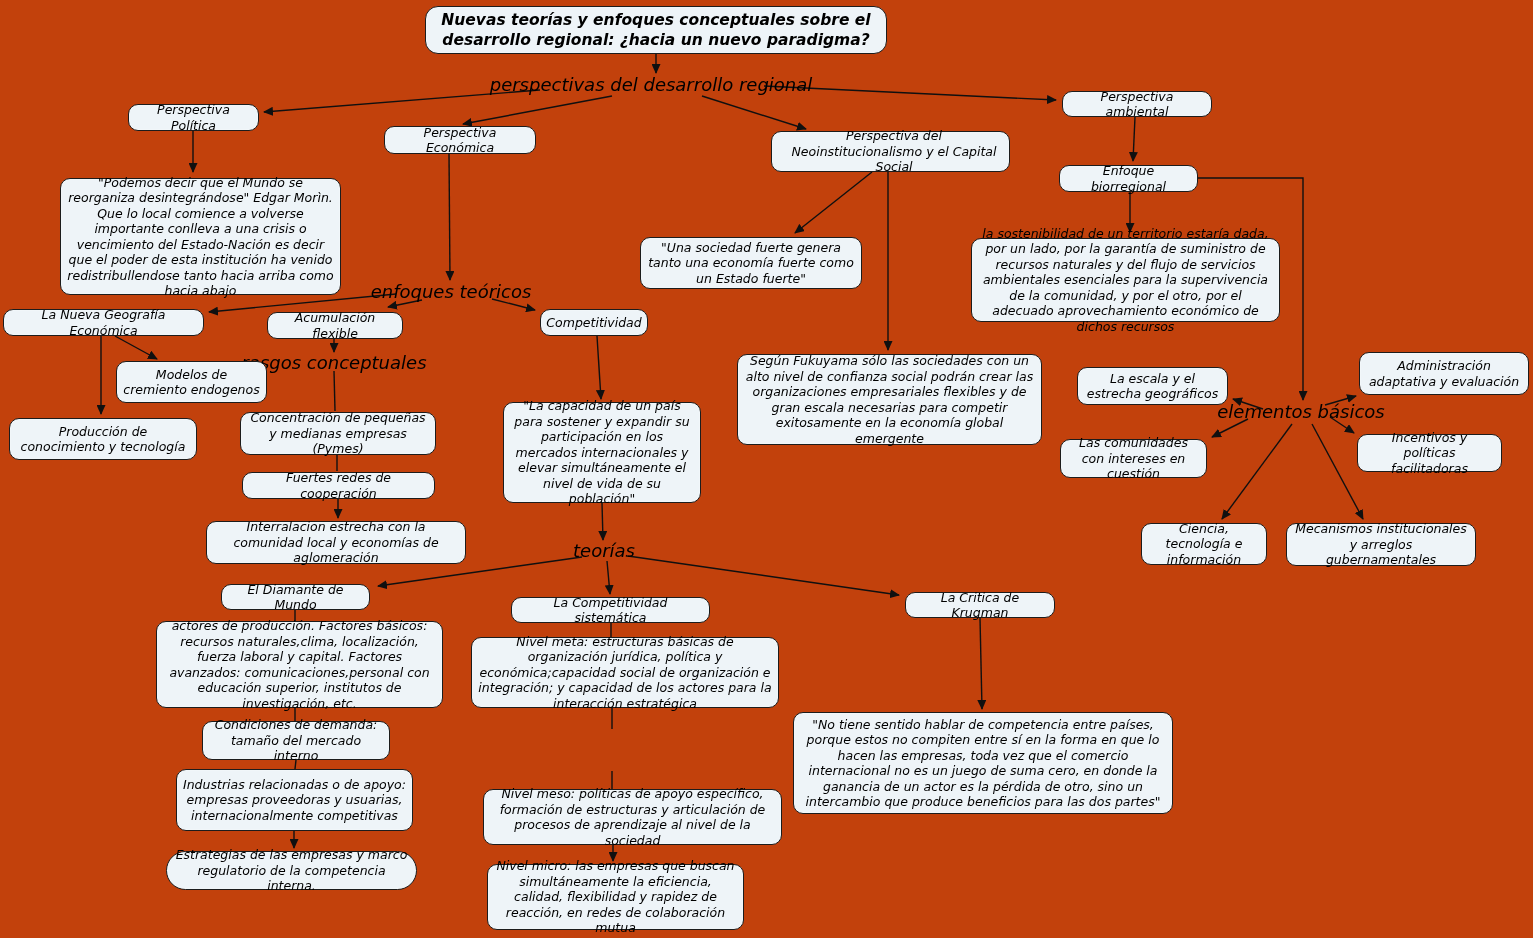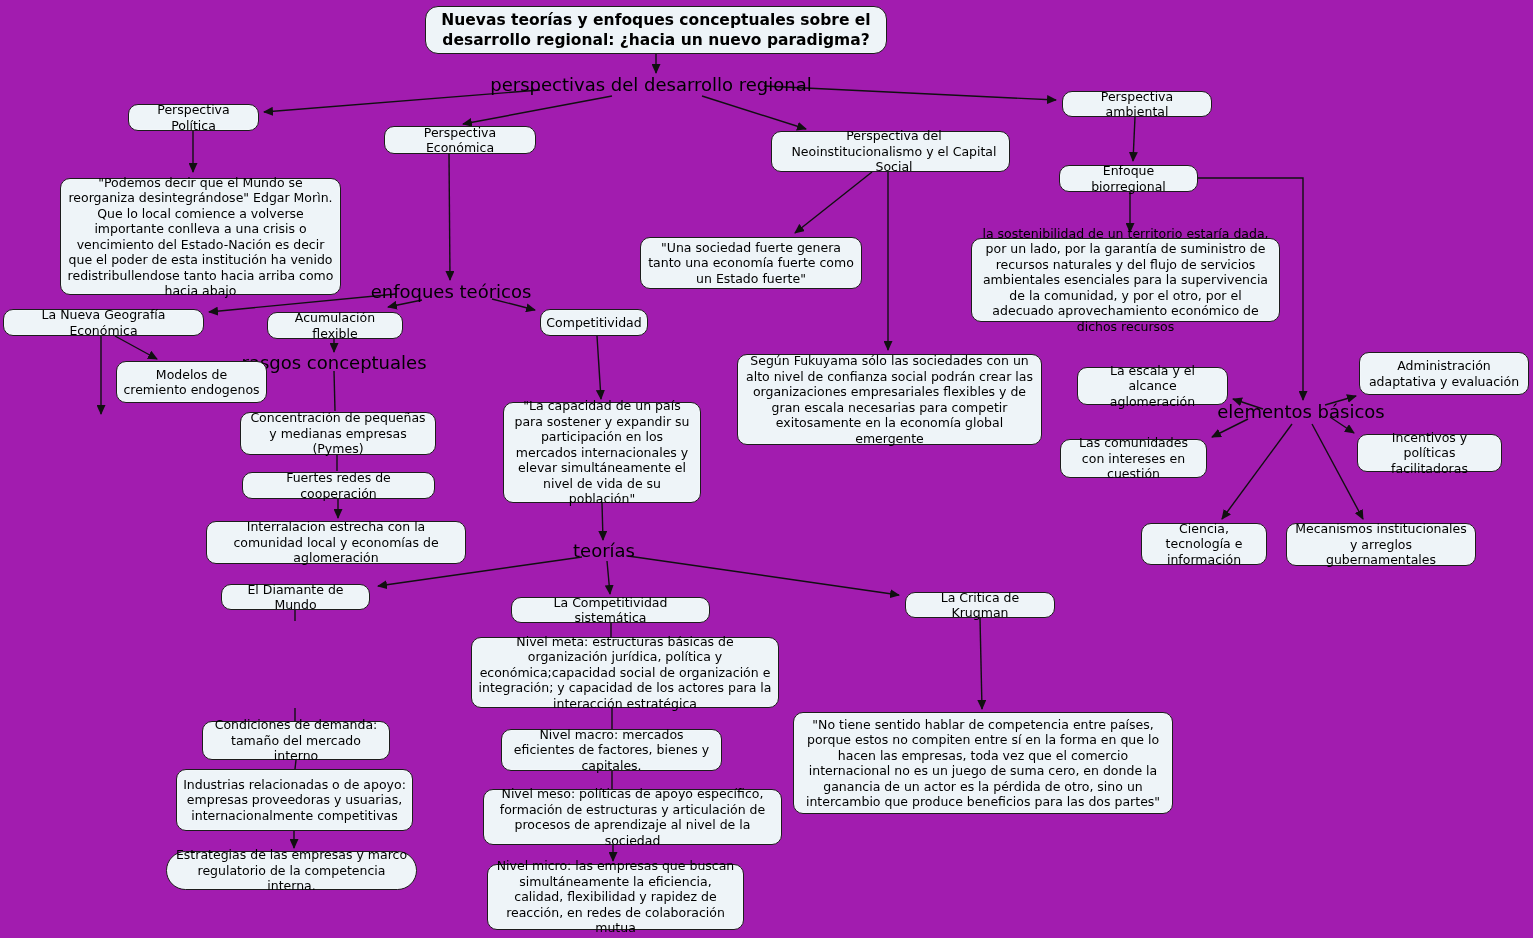--- a/index.html
+++ b/index.html
@@ -35,21 +35,21 @@
   }
   .node.label{
     background:transparent;
     white-space:nowrap;
     font-size:18px;
   }
 </style>
 </head>
 <body>
 
-<div id="stage" style="background: #a21caf;">
+<div id="stage" style="background: #c2410c; font-style: italic;">
     <svg width="1533" height="938" id="edges">
       <defs>
         <marker id="arrow" markerWidth="10" markerHeight="9" refX="9" refY="4.5" orient="auto" markerUnits="userSpaceOnUse">
           <path d="M0,0 L10,4.5 L0,9 z" fill="#101010"></path>
         </marker>
       </defs>
       <polyline points="656,52 656,73" fill="none" stroke="#101010" stroke-width="1.4" marker-end="url(#arrow)"></polyline>
       <polyline points="540,90 264,112" fill="none" stroke="#101010" stroke-width="1.4" marker-end="url(#arrow)"></polyline>
       <polyline points="612,96 463,124" fill="none" stroke="#101010" stroke-width="1.4" marker-end="url(#arrow)"></polyline>
       <polyline points="702,96 806,129" fill="none" stroke="#101010" stroke-width="1.4" marker-end="url(#arrow)"></polyline>
@@ -101,36 +101,37 @@
     <div class="node box" style="left: 1059px; top: 165px; width: 139px; height: 27px;">Enfoque biorregional</div>
     <div class="node box" style="left: 640px; top: 237px; width: 222px; height: 52px;">"Una sociedad fuerte genera tanto una economía fuerte como un Estado fuerte"</div>
     <div class="node box" style="left: 971px; top: 238px; width: 309px; height: 84px;">la sostenibilidad de un territorio estaría dada, por un lado, por la garantía de suministro de recursos naturales y del flujo de servicios ambientales esenciales para la supervivencia de la comunidad, y por el otro, por el adecuado aprovechamiento económico de dichos recursos</div>
     <div class="node box" style="left: 737px; top: 354px; width: 305px; height: 91px;">Según Fukuyama sólo las sociedades con un alto nivel de confianza social podrán crear las organizaciones empresariales flexibles y de gran escala necesarias para competir exitosamente en la economía global emergente</div>
     <div class="node label" style="left: 395px; top: 284px; width: 112px; height: 17px;">enfoques teóricos</div>
     <div class="node box" style="left: 3px; top: 309px; width: 201px; height: 27px;">La Nueva Geografía Económica</div>
     <div class="node box" style="left: 267px; top: 312px; width: 136px; height: 27px;">Acumulación flexible</div>
     <div class="node box" style="left: 540px; top: 309px; width: 108px; height: 27px;">Competitividad</div>
     <div class="node label" style="left: 278px; top: 355px; width: 112px; height: 16px;">rasgos conceptuales</div>
     <div class="node box" style="left: 116px; top: 361px; width: 151px; height: 42px;">Modelos de cremiento endogenos</div>
+    <div class="node box" style="left: 9px; top: 418px; width: 188px; height: 42px;">Producción de conocimiento y tecnología</div>
     <div class="node box" style="left: 240px; top: 412px; width: 196px; height: 43px;">Concentración de pequeñas y medianas empresas (Pymes)</div>
     <div class="node box" style="left: 503px; top: 402px; width: 198px; height: 101px;">"La capacidad de un país para sostener y expandir  su participación en los mercados internacionales y elevar simultáneamente el nivel de vida de su población"</div>
     <div class="node box" style="left: 242px; top: 472px; width: 193px; height: 27px;">Fuertes redes de cooperación</div>
     <div class="node box" style="left: 206px; top: 521px; width: 260px; height: 43px;">Interralacion estrecha con la comunidad local y economías de aglomeración</div>
-    <div class="node box" style="left: 1077px; top: 367px; width: 151px; height: 38px;">La escala y el alcance aglomeración</div>
+    <div class="node box" style="left: 1077px; top: 367px; width: 151px; height: 38px;">La escala y el estrecha geográficos</div>
     <div class="node box" style="left: 1359px; top: 352px; width: 170px; height: 43px;">Administración adaptativa y evaluación</div>
     <div class="node label" style="left: 1246px; top: 404px; width: 110px; height: 17px;">elementos básicos</div>
     <div class="node box" style="left: 1060px; top: 439px; width: 147px; height: 39px;">Las comunidades con intereses en cuestión</div>
     <div class="node box" style="left: 1357px; top: 434px; width: 145px; height: 38px;">Incentivos y políticas facilitadoras</div>
     <div class="node box" style="left: 1141px; top: 523px; width: 126px; height: 42px;">Ciencia, tecnología e información</div>
     <div class="node box" style="left: 1286px; top: 523px; width: 190px; height: 43px;">Mecanismos institucionales y arreglos gubernamentales</div>
     <div class="node label" style="left: 581px; top: 543px; width: 46px; height: 17px;">teorías</div>
     <div class="node box" style="left: 221px; top: 584px; width: 149px; height: 26px;">El Diamante de Mundo</div>
+    <div class="node box" style="left: 156px; top: 621px; width: 287px; height: 87px;">actores de producción. Factores básicos: recursos naturales,clima, localización, fuerza laboral y capital. Factores avanzados: comunicaciones,personal con educación superior, institutos de investigación, etc.</div>
     <div class="node box" style="left: 202px; top: 721px; width: 188px; height: 39px;">Condiciones de demanda: tamaño del mercado interno</div>
     <div class="node box" style="left: 176px; top: 769px; width: 237px; height: 62px;">Industrias relacionadas o de apoyo: empresas proveedoras y usuarias, internacionalmente competitivas</div>
     <div class="node box" style="left: 166px; top: 851px; width: 251px; height: 39px; border-radius: 21px;">Estrategias de las empresas y marco regulatorio de la competencia interna.</div>
     <div class="node box" style="left: 511px; top: 597px; width: 199px; height: 26px;">La Competitividad sistemática</div>
     <div class="node box" style="left: 471px; top: 637px; width: 308px; height: 71px;">Nivel meta: estructuras básicas de organización jurídica, política y económica;capacidad social de organización e integración; y capacidad de los actores para la interacción estratégica</div>
-    <div class="node box" style="left: 501px; top: 729px; width: 221px; height: 42px;">Nivel macro: mercados eficientes de factores, bienes y capitales.</div>
     <div class="node box" style="left: 483px; top: 789px; width: 299px; height: 56px;">Nivel meso: políticas de apoyo específico, formación de estructuras y articulación de procesos de aprendizaje al nivel de la sociedad</div>
     <div class="node box" style="left: 487px; top: 864px; width: 257px; height: 66px;">Nivel micro: las empresas que buscan simultáneamente la eficiencia, calidad, flexibilidad y rapidez de reacción, en redes de colaboración mutua</div>
     <div class="node box" style="left: 905px; top: 592px; width: 150px; height: 26px;">La Critica de Krugman</div>
     <div class="node box" style="left: 793px; top: 712px; width: 380px; height: 102px;">"No tiene sentido hablar de competencia entre países, porque estos no compiten entre sí en la forma en que lo hacen las empresas, toda vez que el comercio internacional no es un juego de suma cero, en donde la ganancia de un actor es la pérdida de otro, sino un intercambio que produce beneficios para las dos partes"</div>
   </div>
 
 </body></html>

